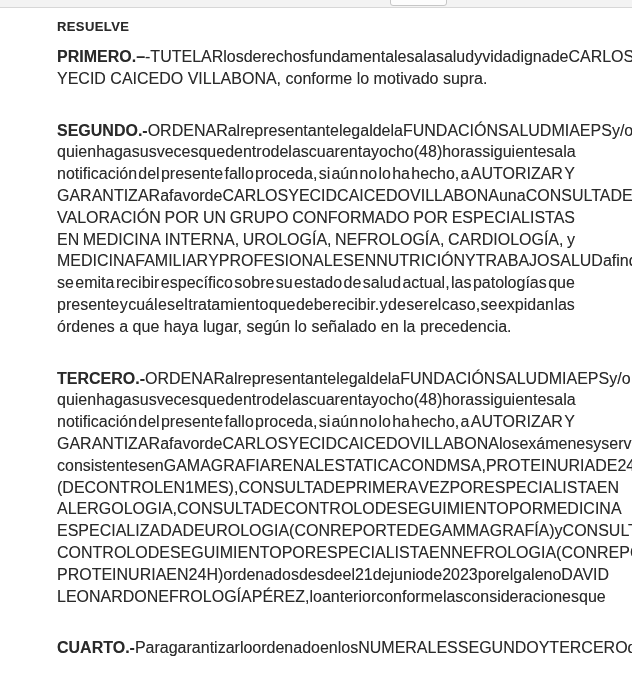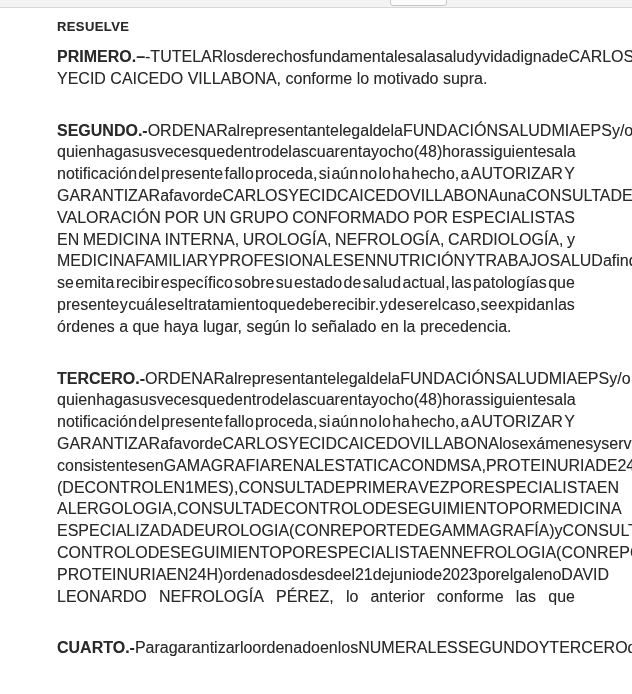--- a/index.html
+++ b/index.html
@@ -360,20 +360,21 @@
           <span>DAVID</span>
         </div>
         <div class="line just">
           <span>LEONARDO</span>
           <span>NEFROLOGÍA</span>
           <span>PÉREZ,</span>
           <span>lo</span>
           <span>anterior</span>
           <span>conforme</span>
           <span>las</span>
+          <span>consideraciones</span>
           <span>que</span>
         </div>
       </div>
       <div class="para">
         <div class="line just">
           <span class="b">CUARTO.</span>
           <span class="b">-</span>
           <span>Para</span>
           <span>garantizar</span>
           <span>lo</span>

